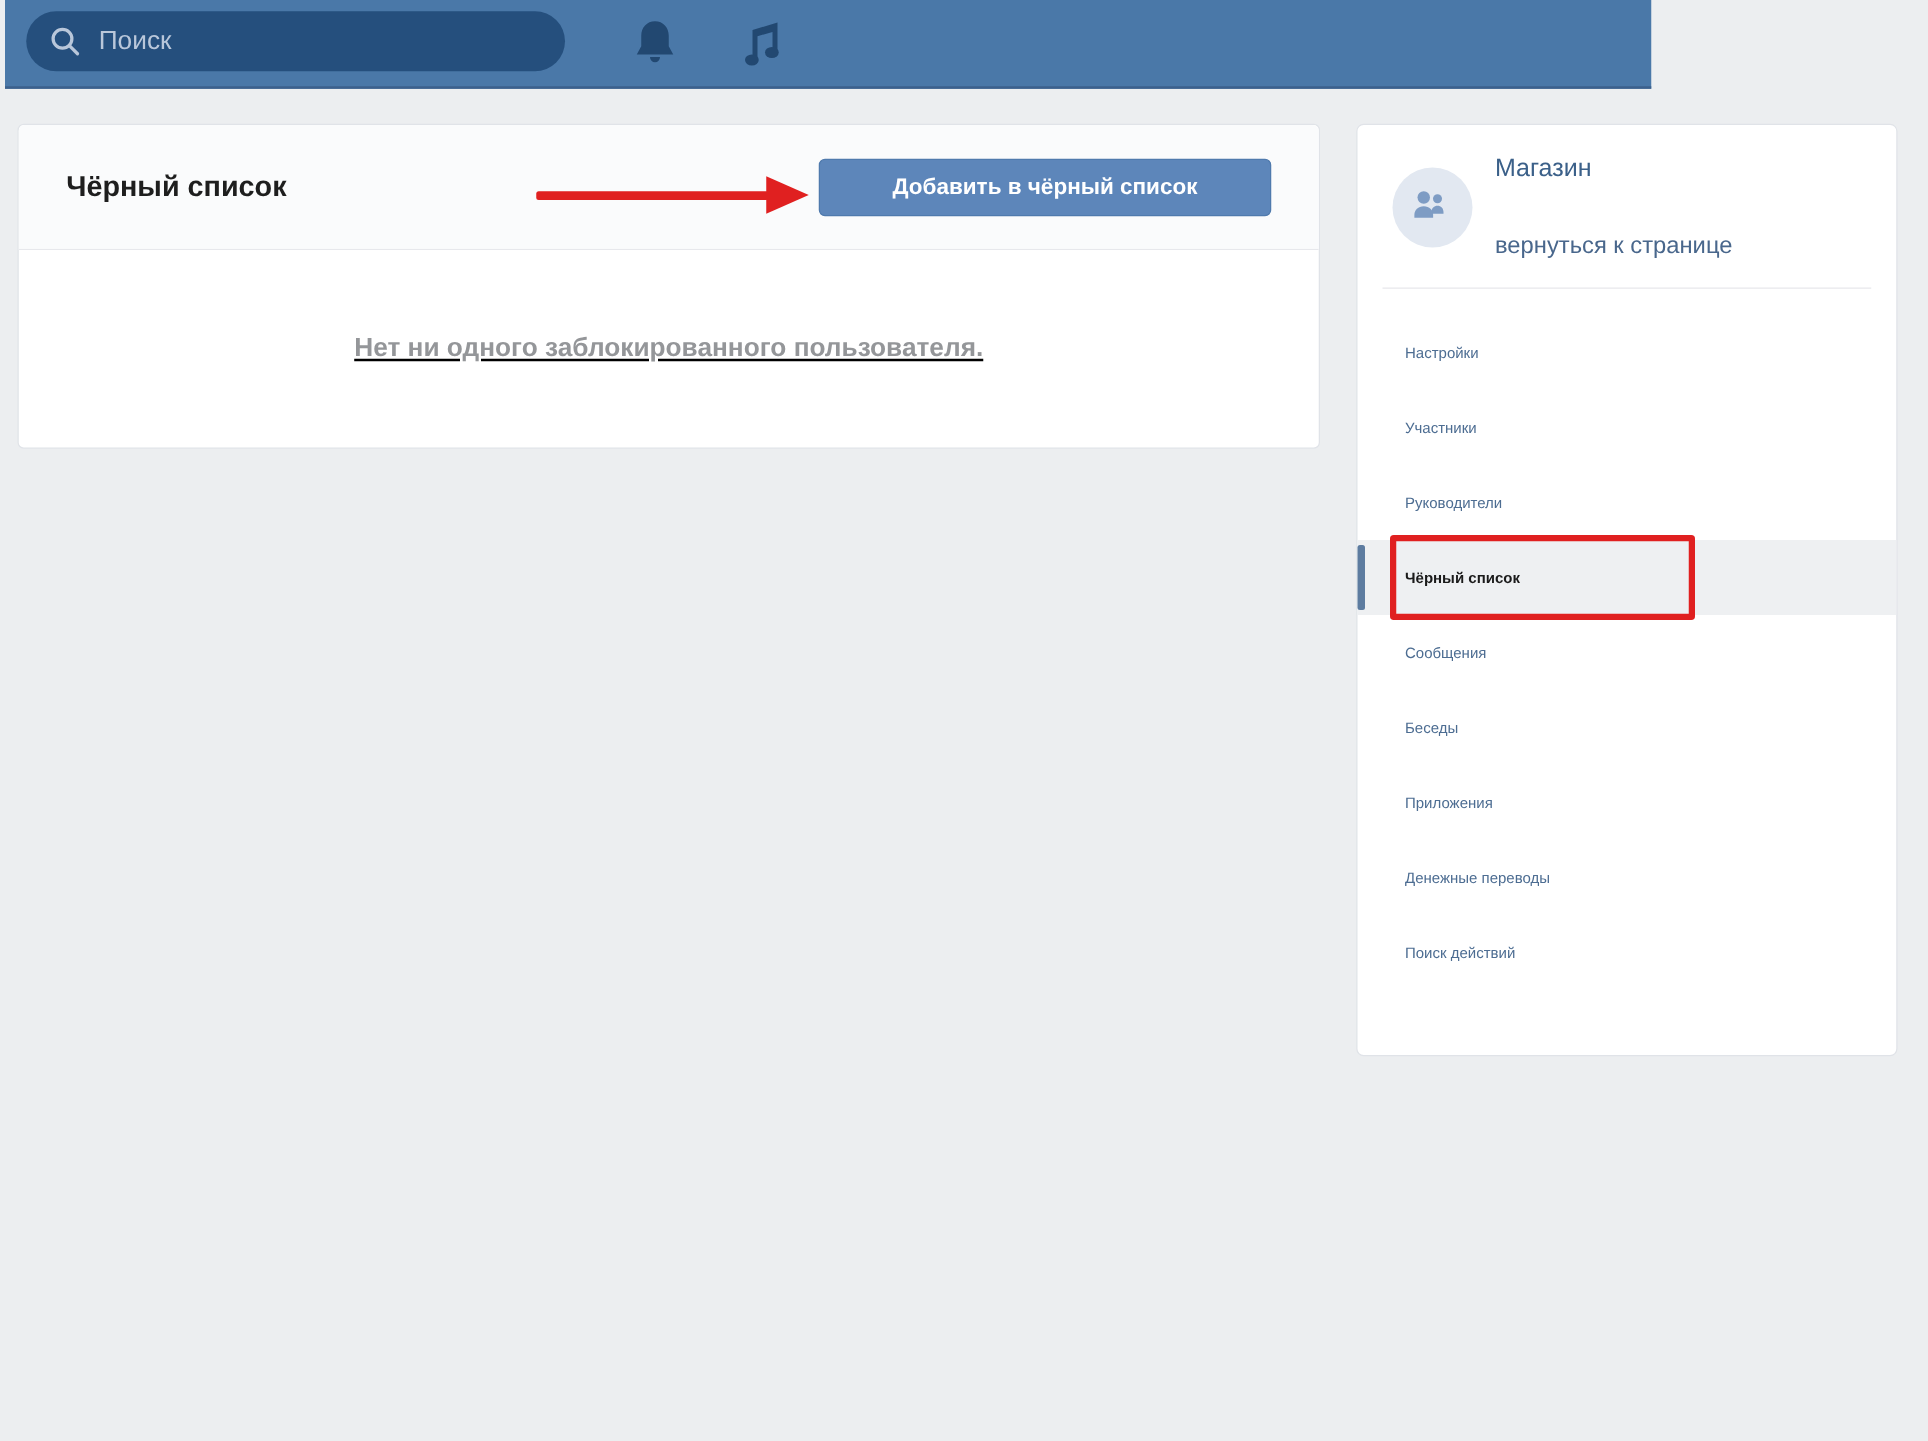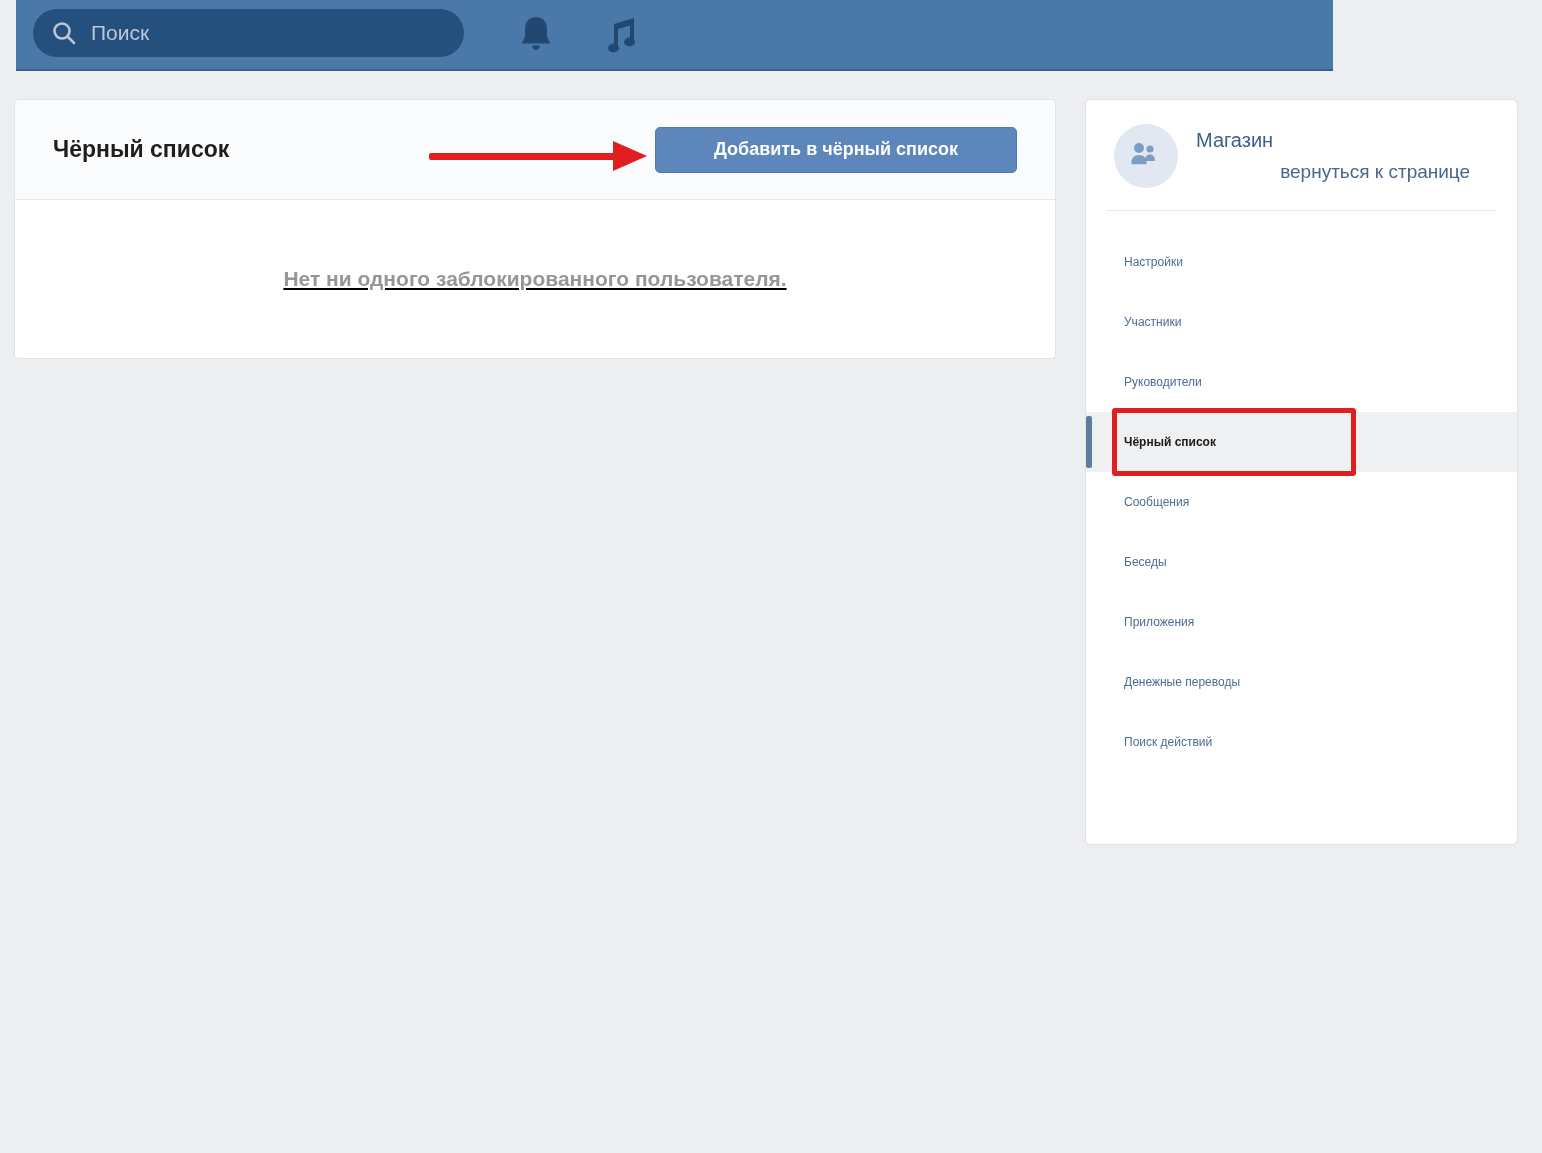--- a/index.html
+++ b/index.html
@@ -32,21 +32,21 @@
   *{box-sizing:border-box;}
   html,body{margin:0;padding:0;}
   body{
     width:1542px;height:1153px;position:relative;overflow:hidden;
     background:var(--page_bg);
     font-family:"Liberation Sans","DejaVu Sans",sans-serif;
   }
 
   
   .topbar{
-    position:absolute;left:16px;top:0;width:1317px;height:71px;
+    position:absolute;left:4px;top:0;width:1317px;height:71px;
     background:var(--topbar_bg);
     border-bottom:2px solid var(--topbar_edge);
   }
   .search-pill{
     position:absolute;left:17px;top:9px;width:431px;height:48px;
     background:var(--search_bg);border-radius:24px;
     display:flex;align-items:center;padding:0 18px;gap:12px;
   }
   .search-pill svg{flex:0 0 auto;}
   .search-input{
@@ -113,21 +113,21 @@
   }
   .profile-row{
     display:flex;align-items:center;gap:18px;
     padding:24px 24px 22px 28px;
   }
   .avatar{
     width:64px;height:64px;border-radius:50%;
     background:var(--avatar_bg);flex:0 0 auto;
     display:flex;align-items:center;justify-content:center;cursor:pointer;
   }
-  .profile-texts{display:flex;flex-direction:row;gap:7px;}
+  .profile-texts{display:flex;flex-direction:column;gap:7px;}
   .profile-name{font-size:20px;color:var(--link_primary);cursor:pointer;}
   .profile-back{font-size:19px;color:var(--link_secondary);cursor:pointer;margin-top:32px;}
   .sidebar-divider{height:1px;background:var(--divider);margin:0 20px;}
   .menu{list-style:none;margin:21px 0 0 0;padding:0;}
   .menu li{
     position:relative;height:60px;display:flex;align-items:center;
     padding-left:38px;font-size:12px;color:var(--item_color);cursor:pointer;
   }
   .menu li.indent{}
   .menu li.selected{

